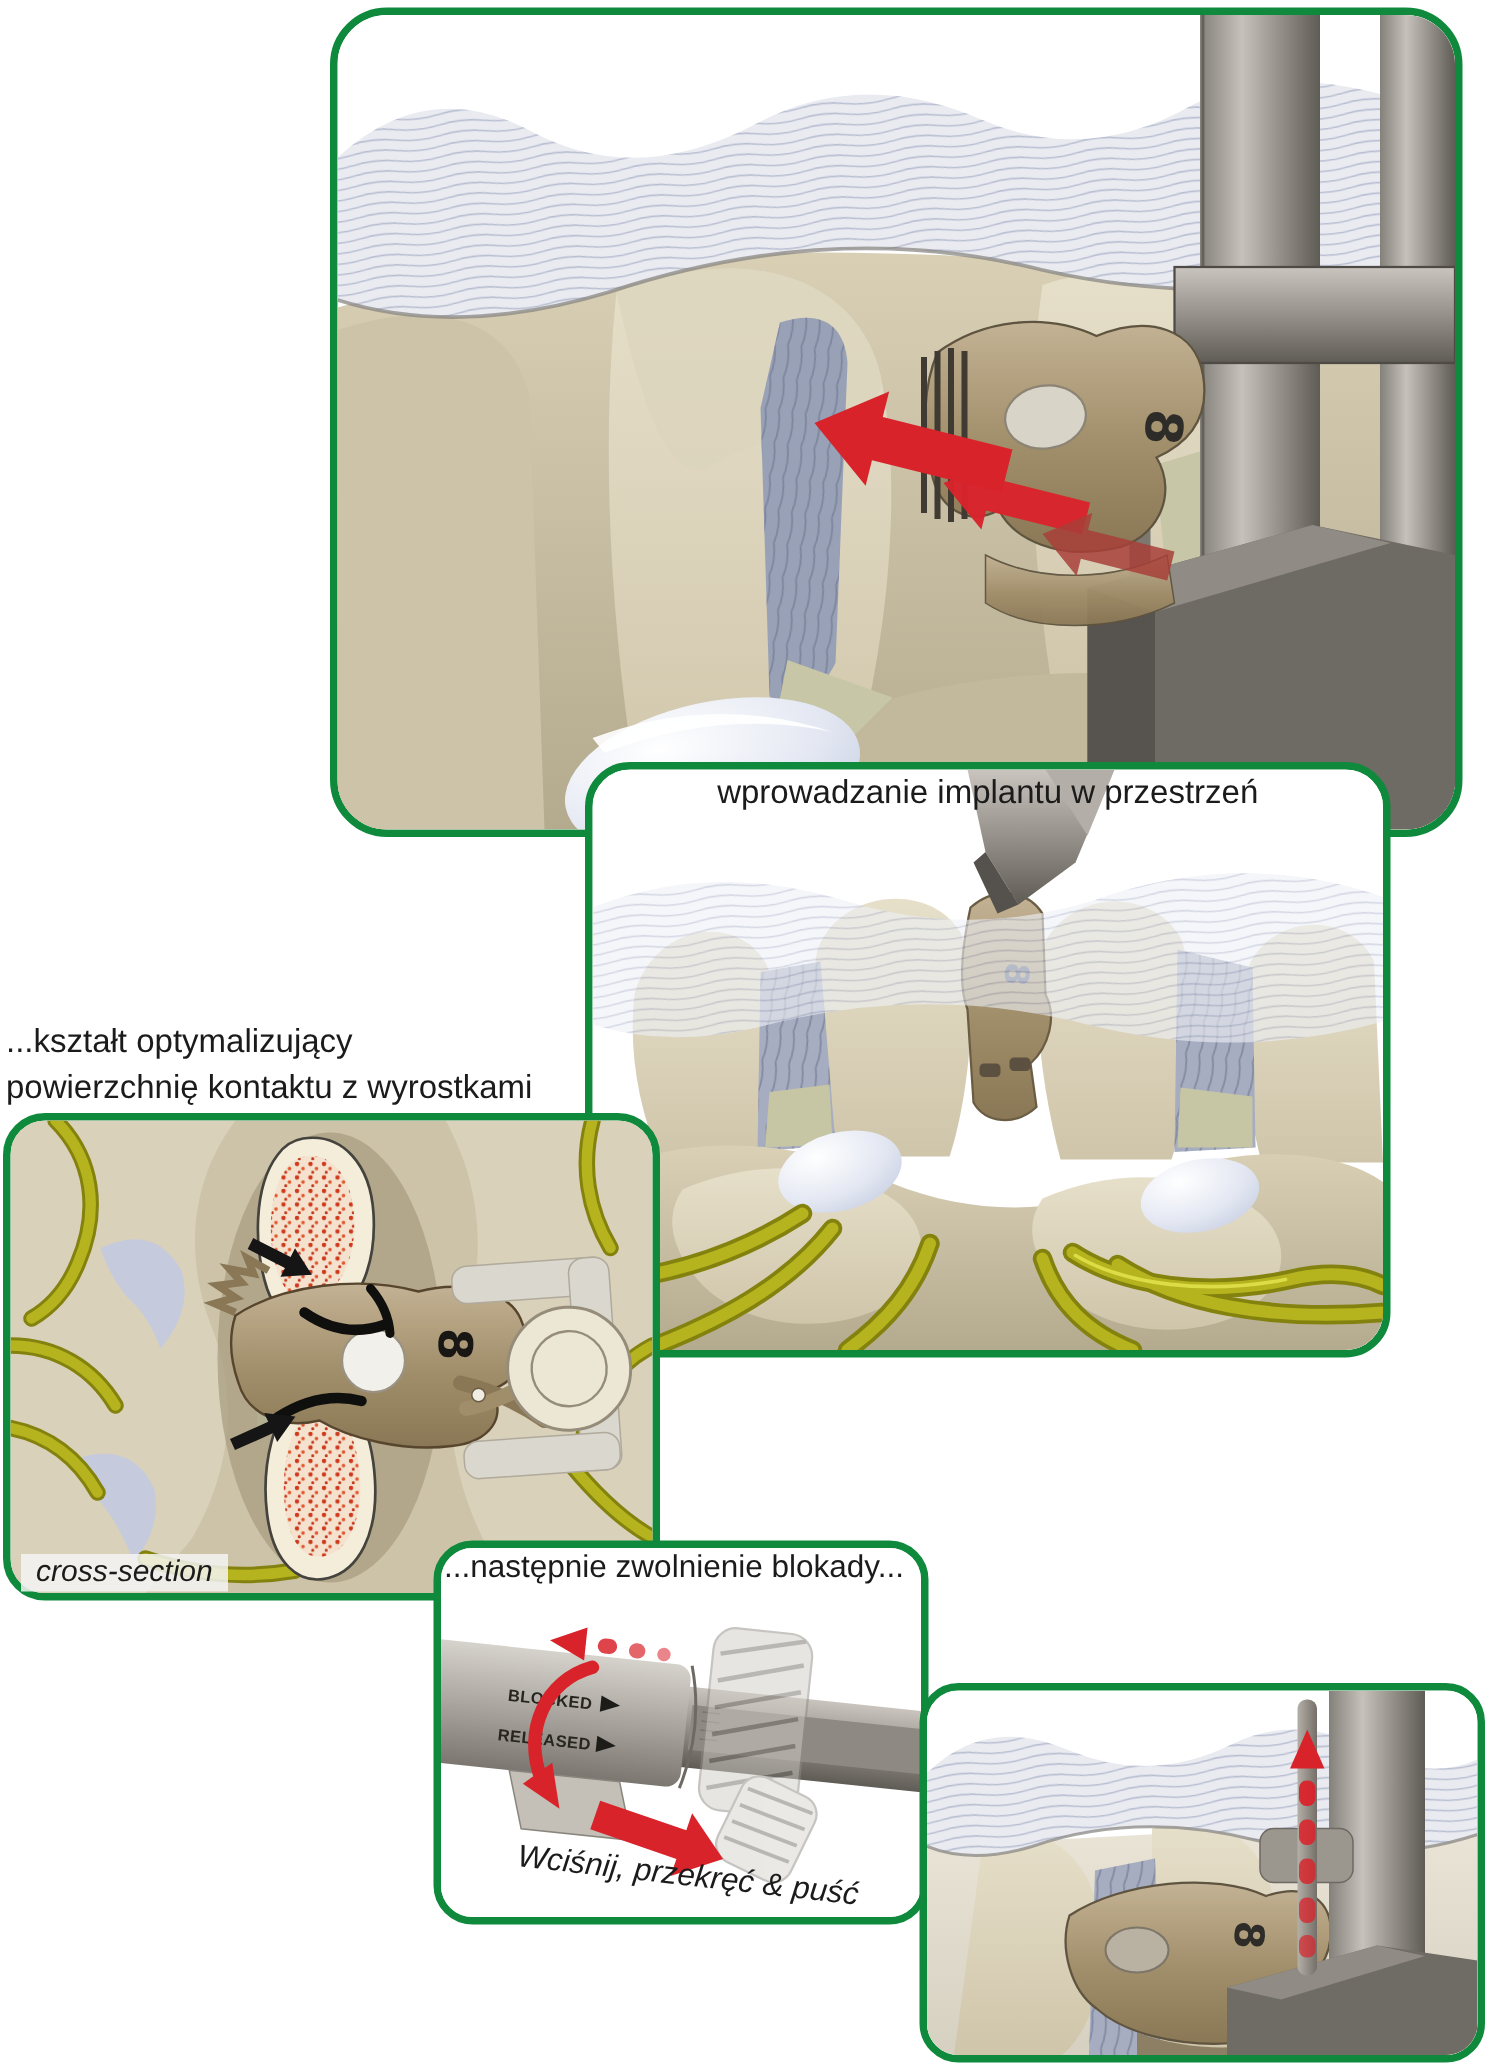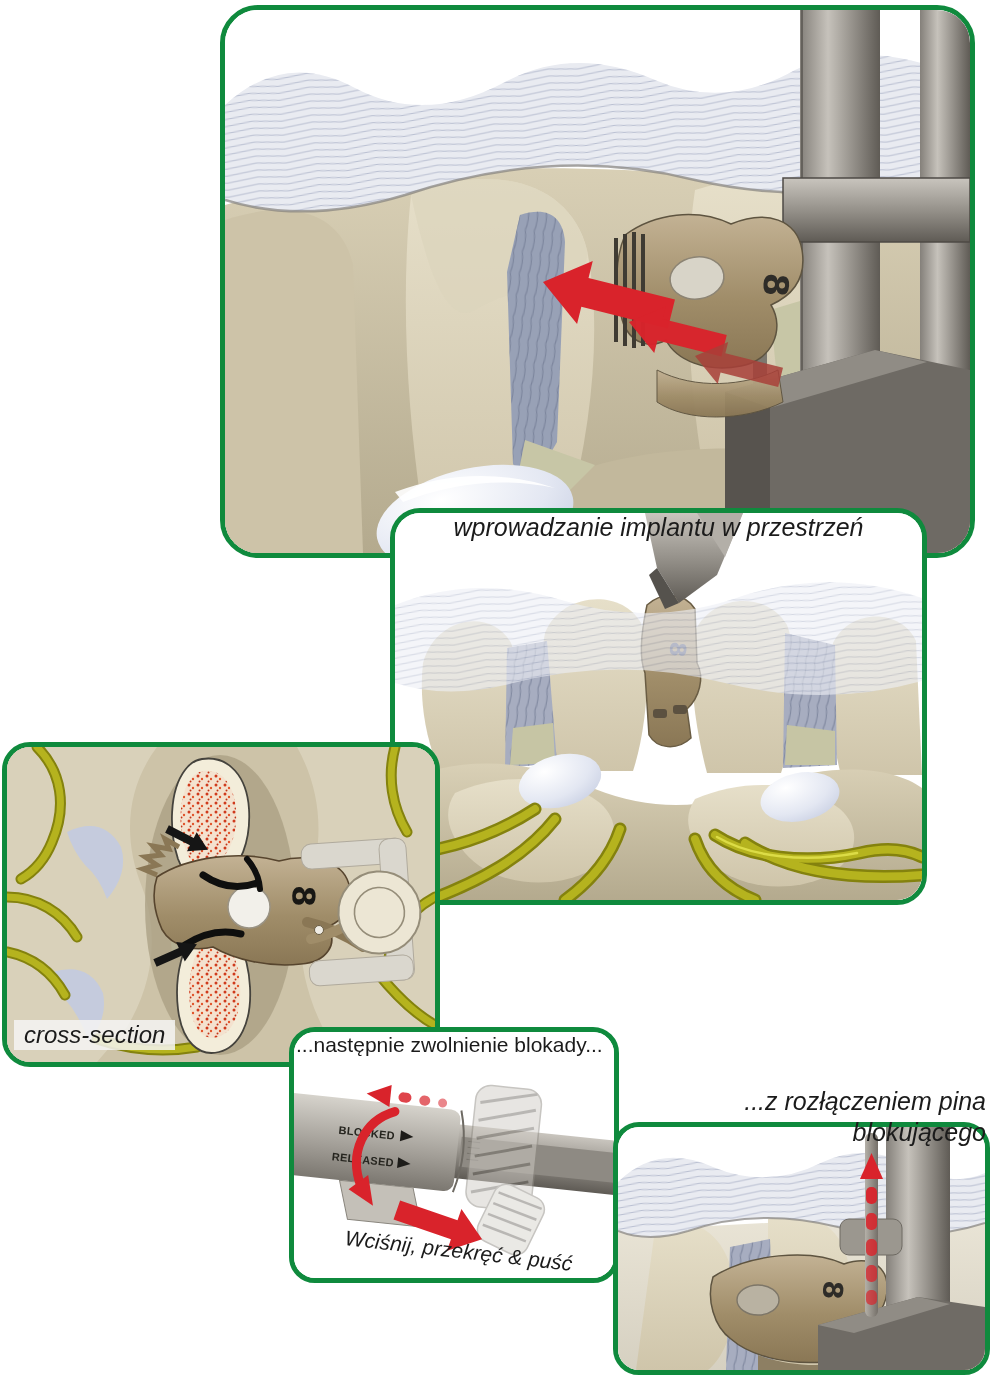--- a/index.html
+++ b/index.html
@@ -1,22 +1,22 @@
 <!DOCTYPE html>
 <html><head>
 <meta charset="utf-8">
 <style>
   html,body{margin:0;padding:0;background:#ffffff;}
   #canvas{position:relative;width:992px;height:1378px;background:#ffffff;overflow:hidden;
           font-family:"Liberation Sans",sans-serif;color:#1b1b1b;}
   .panel{position:absolute;background:#ffffff;border:5px solid #0f8a3d;box-sizing:border-box;overflow:hidden;}
   .panel svg{display:block;width:100%;height:100%;}
   .cap{position:absolute;z-index:30;color:#1b1b1b;}
-  .cap.big{font-size:25px;line-height:31px;font-style:italic;}
-  .chip{background:rgba(245,245,243,.85);font-style:italic;padding:1px 10px;font-size:24px;}
+  .cap.big{font-size:22px;line-height:31px;}
+  .chip{background:rgba(245,245,243,.85);font-style:italic;padding:1px 10px;font-size:20px;margin-top:16px;}
   .instr{font-style:italic;font-size:21px;transform:rotate(6.5deg);transform-origin:left center;white-space:nowrap;}
   svg text.mark8{font-family:"DejaVu Sans",sans-serif;font-weight:bold;}
   svg text.state{font-family:"Liberation Sans",sans-serif;font-weight:bold;font-size:11px;fill:#26251f;letter-spacing:.3px;}
 </style>
 </head>
 <body>
 
 <div id="canvas">
 
   <svg width="0" height="0" style="position:absolute" aria-hidden="true">
@@ -382,22 +382,25 @@
         <rect x="248" y="86" width="11" height="17" rx="5" fill="#d9232b" opacity=".88"></rect>
         <rect x="248" y="112" width="11" height="17" rx="5" fill="#d9232b" opacity=".82"></rect>
         <rect x="248" y="138" width="11" height="17" rx="5" fill="#d9232b" opacity=".76"></rect>
         <rect x="248" y="163" width="11" height="15" rx="5" fill="#d9232b" opacity=".7"></rect>
       </g>
     </svg>
   </div>
 
   <div class="cap big" style="left:395px;top:512px;width:527px;text-align:center">wprowadzanie implantu w przestrzeń</div>
 
+  <div class="cap big" style="left:4px;top:678px;width:400px">
+    <div>...kształt optymalizujący</div>
+    <div>powierzchnię kontaktu z wyrostkami</div>
+  </div>
 
   <div class="cap chip" style="left:14px;top:1020px">cross-section</div>
 
   <div class="cap" style="left:296px;top:1033px;width:320px;text-align:left;font-size:21px">...następnie zwolnienie blokady...</div>
 
   <div class="cap instr" style="left:345px;top:1226px">Wciśnij, przekręć &amp; puść</div>
 
-  <div class="cap big" style="left:618px;top:1086px;width:368px;text-align:right">...z rozłączeniem pina blokującego</div>
 
 </div>
 
 </body></html>

